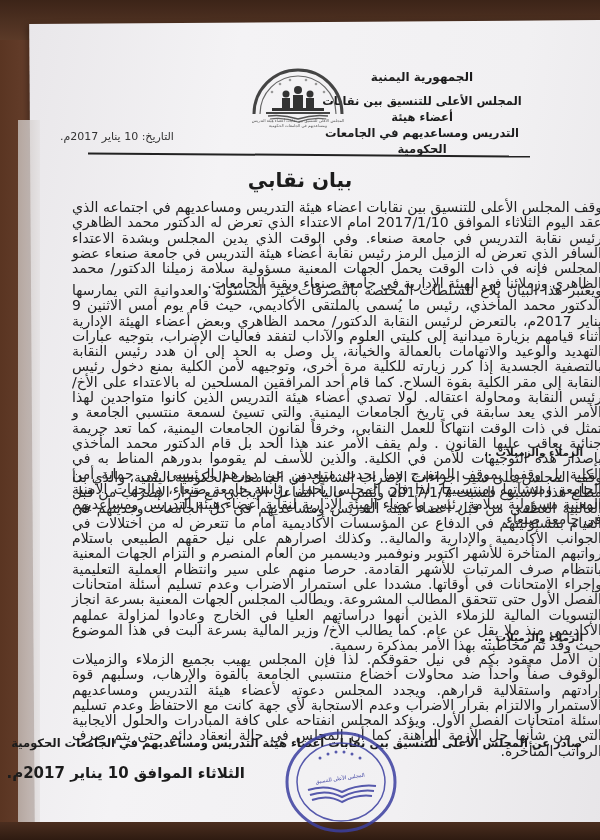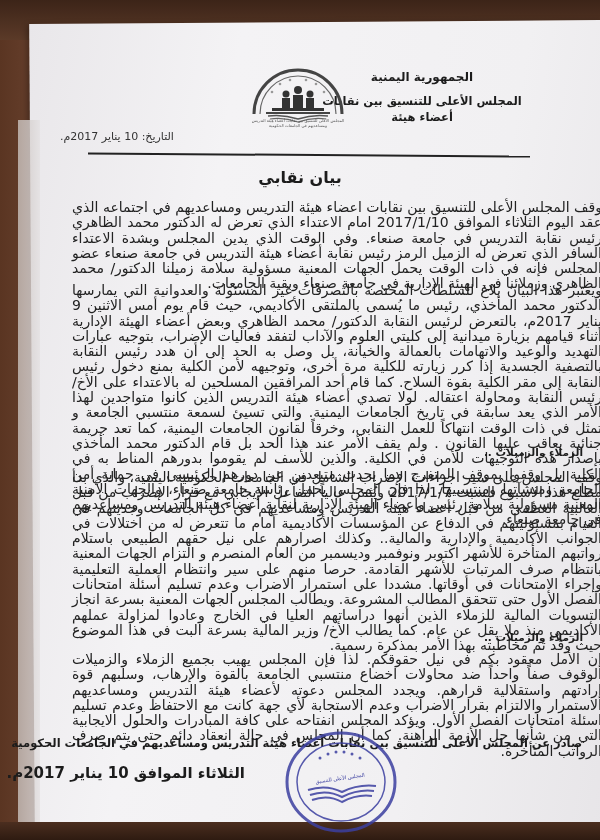--- a/index.html
+++ b/index.html
@@ -30,21 +30,21 @@
   .doc { position: absolute; left: 0; top: 0; width: 600px; height: 737px; direction: rtl; color: #1c1c1c; }
 
   .hdr-right { position: absolute; right: 78px; top: 70px; width: 200px; text-align: center; }
   .hdr-republic { font-size: 12px; font-weight: bold; margin-bottom: 9px; }
   .hdr-council { font-size: 11.5px; font-weight: bold; line-height: 16px; }
   .hdr-date { position: absolute; left: 60px; top: 90px; font-size: 11px; direction: rtl; color: #333; margin-top: 40px; }
   .logo { position: absolute; left: 248px; top: 62px; width: 100px; height: 76px; }
   .logo-caption { position: absolute; left: 248px; top: 118px; width: 100px; font-size: 4px; text-align: center; color: #555; line-height: 5px; }
 
   .rule { position: absolute; left: 88px; top: 154px; width: 442px; height: 2px; background: #222; transform: rotate(0.4deg); }
-  .title { position: absolute; left: 0; width: 600px; top: 168px; text-align: center; font-size: 16px; font-weight: bold; }
+  .title { position: absolute; left: 0; width: 600px; top: 168px; text-align: center; font-size: 20px; font-weight: bold; }
 
   .para { position: absolute; left: 58px; width: 530px; font-size: 14px; line-height: 15.3px; text-align: justify; text-align-last: right; color: #222; margin-left: 14px; }
   .p1 { top: 200px; }
   .p2 { top: 283px; }
   .sub1 { position: absolute; right: 17px; top: 446px; font-size: 10.5px; font-weight: bold; }
   .p3 { top: 470px; }
   .sub2 { position: absolute; right: 17px; top: 631px; font-size: 10.5px; font-weight: bold; }
   .p4 { top: 652px; }
   .issuer { position: absolute; right: 18px; top: 736px; font-size: 11.5px; font-weight: bold; }
   .issue-date { position: absolute; right: 355px; top: 764px; font-size: 15px; font-weight: bold; white-space: nowrap; }
@@ -58,20 +58,21 @@
 <div class="table-top"></div>
 <div class="paper"></div>
 <div class="paper-left-shade"></div>
 <div class="table-bottom"></div>
 
 <div class="doc">
 
   <div class="hdr-right">
     <div class="hdr-republic">الجمهورية اليمنية</div>
     <div class="hdr-council">المجلس الأعلى للتنسيق بين نقابات أعضاء هيئة</div>
+    <div class="hdr-council">التدريس ومساعديهم في الجامعات الحكومية</div>
   </div>
 
   <svg class="logo" viewBox="0 0 100 76">
     <path d="M6 52 A44 44 0 0 1 94 52" fill="none" stroke="#444" stroke-width="3"></path>
     <path d="M12 52 A38 38 0 0 1 88 52" fill="none" stroke="#666" stroke-width="1.2"></path>
     <g fill="#999">
       <circle cx="24" cy="30" r="1.3"></circle>
         <circle cx="32" cy="22" r="1.3"></circle>
         <circle cx="42" cy="18" r="1.3"></circle>
       <circle cx="58" cy="18" r="1.3"></circle>

